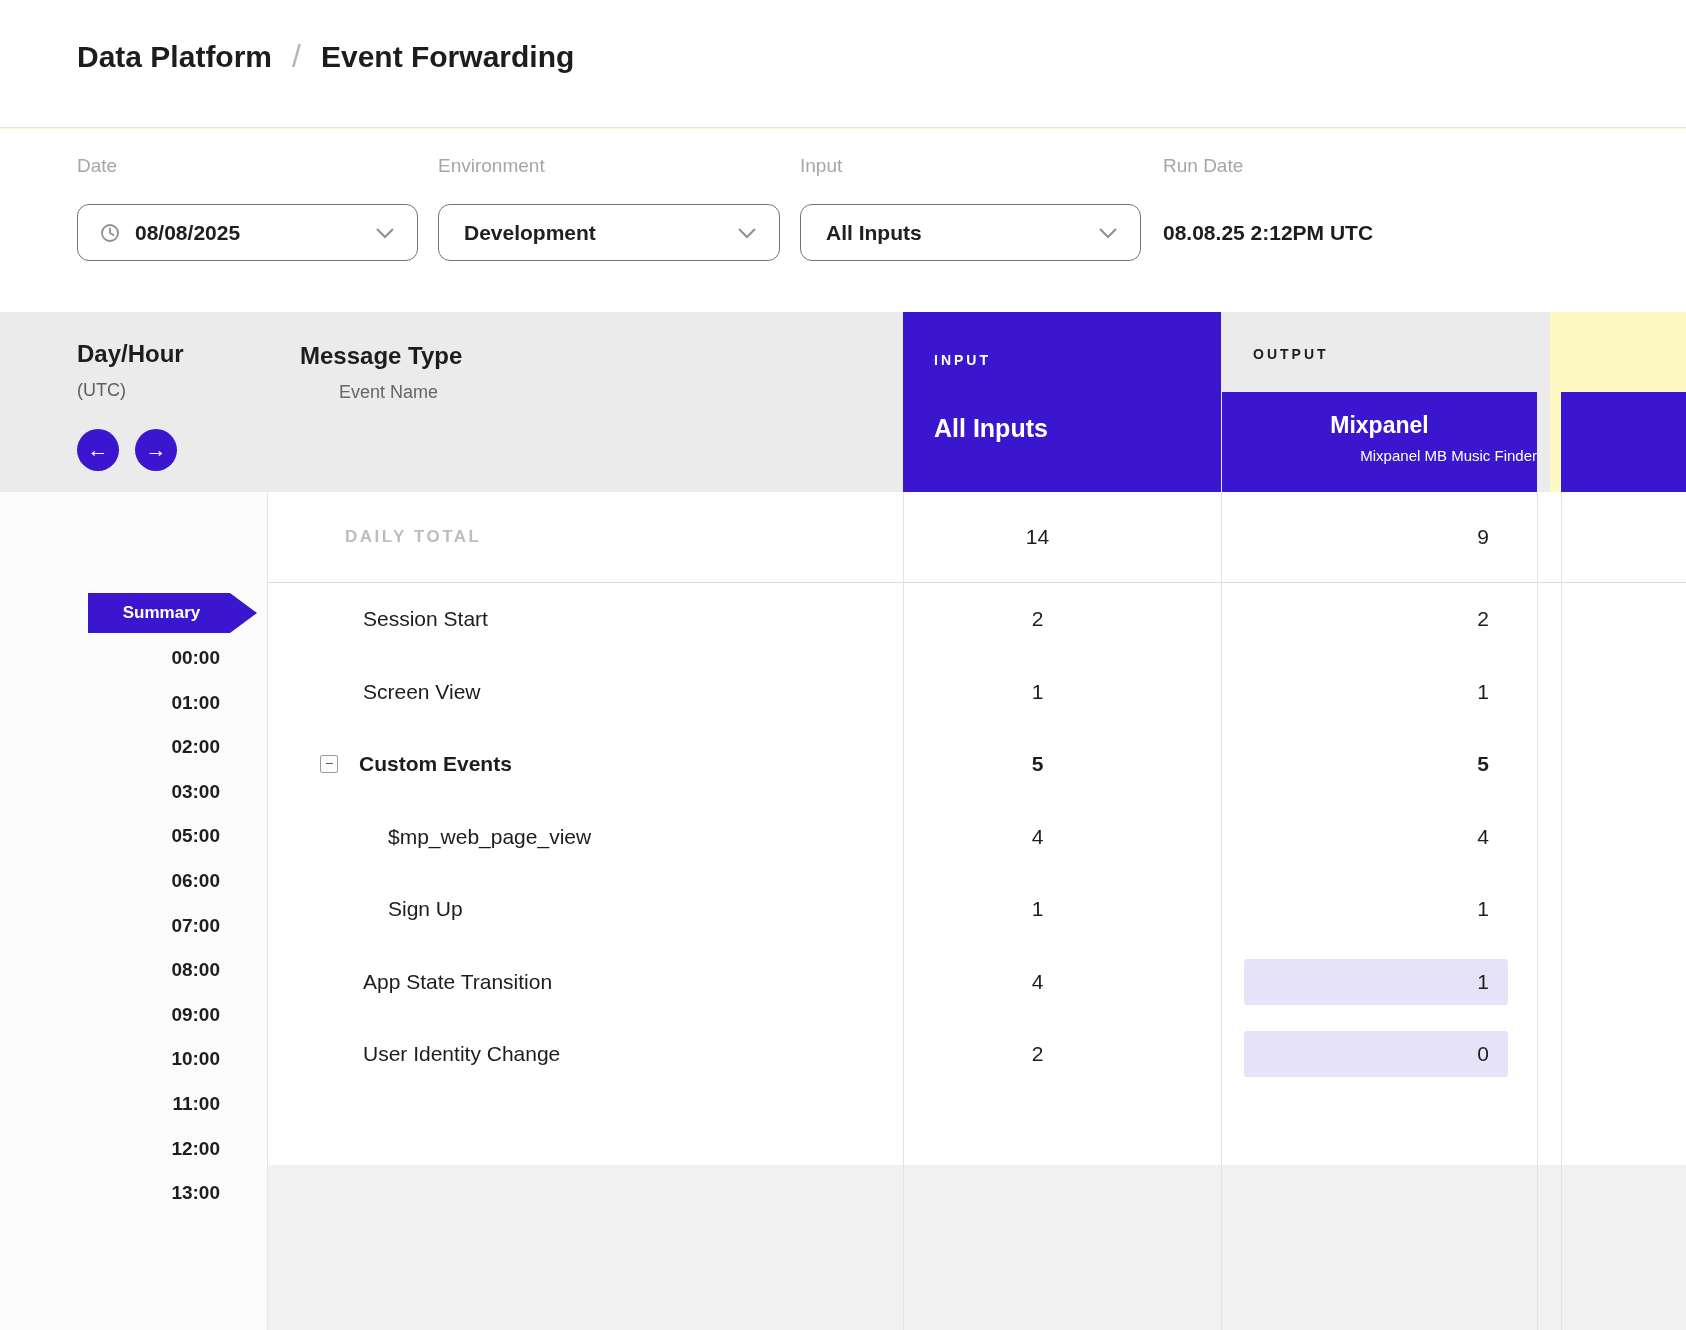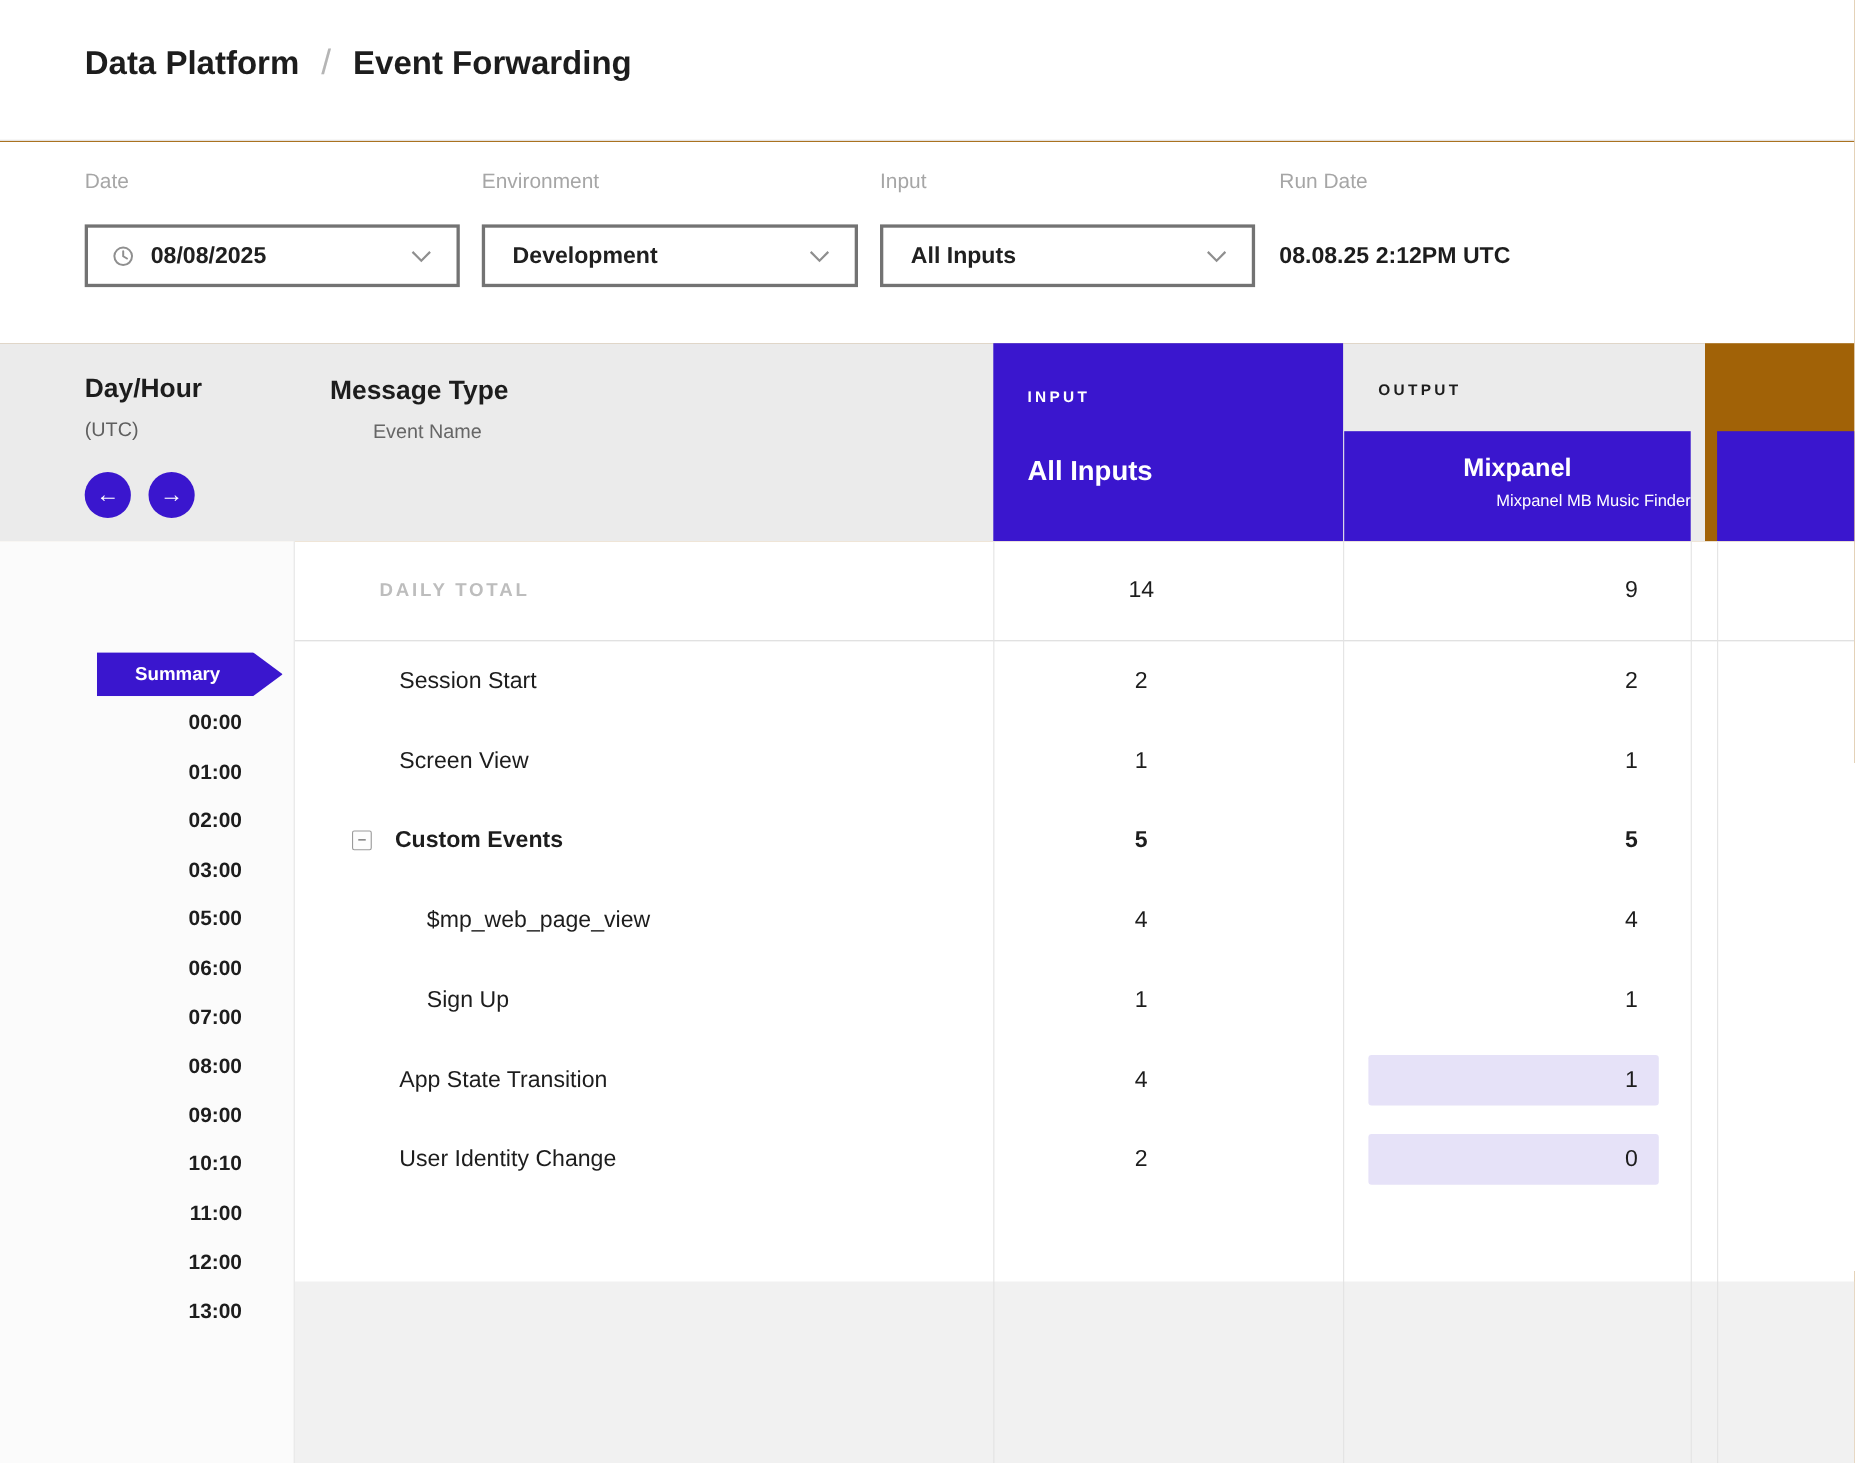--- a/index.html
+++ b/index.html
@@ -1,29 +1,29 @@
 <!DOCTYPE html>
 <html style="--accent: #3a16ce; --highlight: #e6e2f8;"><head>
 <meta charset="utf-8">
 <style>
   * { margin:0; padding:0; box-sizing:border-box; }
   html,body { background:#ffffff; }
   body { font-family:"Liberation Sans","DejaVu Sans",sans-serif; color:#1d1d1d; }
-  .screen { position:relative; width:1686px; height:1330px; background:#a16207; overflow:hidden; }
+  .screen { position:relative; width:1686px; height:1330px; background:#fef9c3; overflow:hidden; }
 
   
   .header { position:absolute; left:0; top:0; width:1686px; height:128px; background:#fff; border-bottom:1px solid #e3e3e3; }
   .breadcrumb { position:absolute; left:77px; top:38px; display:flex; align-items:baseline; gap:20px; font-size:30px; font-weight:600; color:#1d1d1d; }
   .breadcrumb .sep { color:#b5b5b5; font-weight:300; font-size:32px; }
 
   
   .filters { position:absolute; left:0; top:129px; width:1686px; height:183px; background:#fff; }
   .f-label { position:absolute; top:26px; font-size:19px; color:#a6a6a6; }
   .lbl-date { left:77px; } .lbl-env { left:438px; } .lbl-input { left:800px; } .lbl-run { left:1163px; }
-  .select { position:absolute; top:75px; height:57px; background:#fff; border:3px solid #737373; border-radius:0; display:flex; align-items:center; cursor:pointer;text-align:right; }
+  .select { position:absolute; top:75px; height:57px; background:#fff; border:1px solid #737373; border-radius:12px; display:flex; align-items:center; cursor:pointer;text-align:right; }
   .sel-date { left:77px; width:341px; }
   .sel-env { left:438px; width:342px; }
   .sel-input { left:800px; width:341px; }
   .select .txt { font-size:21px; font-weight:700; color:#202020; }
   .sel-date .txt { margin-left:14px; }
   .sel-env .txt, .sel-input .txt { margin-left:25px; }
   .clock { margin-left:21px; display:inline-flex; }
   .chev { position:absolute; right:22px; top:50%; transform:translateY(-50%); display:inline-flex; }
   .run-value { position:absolute; left:1163px; top:75px; height:57px; line-height:57px; font-size:21px; font-weight:700; color:#1d1d1d; }
 
@@ -166,21 +166,21 @@
       <div class="hour-list">
           <div class="hour-item">00:00</div>
           <div class="hour-item">01:00</div>
           <div class="hour-item">02:00</div>
           <div class="hour-item">03:00</div>
           <div class="hour-item">05:00</div>
           <div class="hour-item">06:00</div>
           <div class="hour-item">07:00</div>
           <div class="hour-item">08:00</div>
           <div class="hour-item">09:00</div>
-          <div class="hour-item">10:10</div>
+          <div class="hour-item">10:00</div>
           <div class="hour-item">11:00</div>
           <div class="hour-item">12:00</div>
           <div class="hour-item">13:00</div>
         </div>
     </div>
 
     <div class="daily-row">
       <div class="daily-label">DAILY TOTAL</div>
       <div class="cell-in">14</div>
       <div class="cell-out">9</div>

